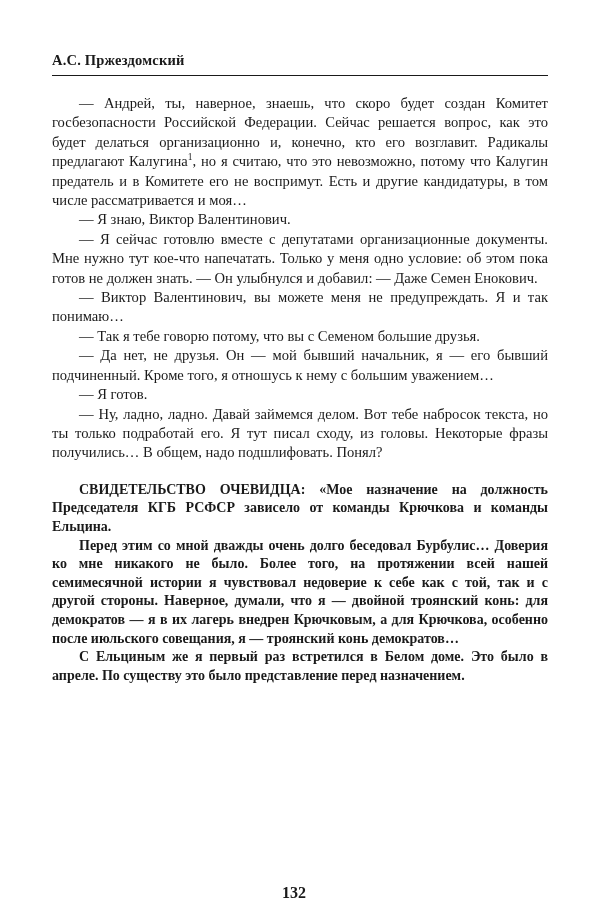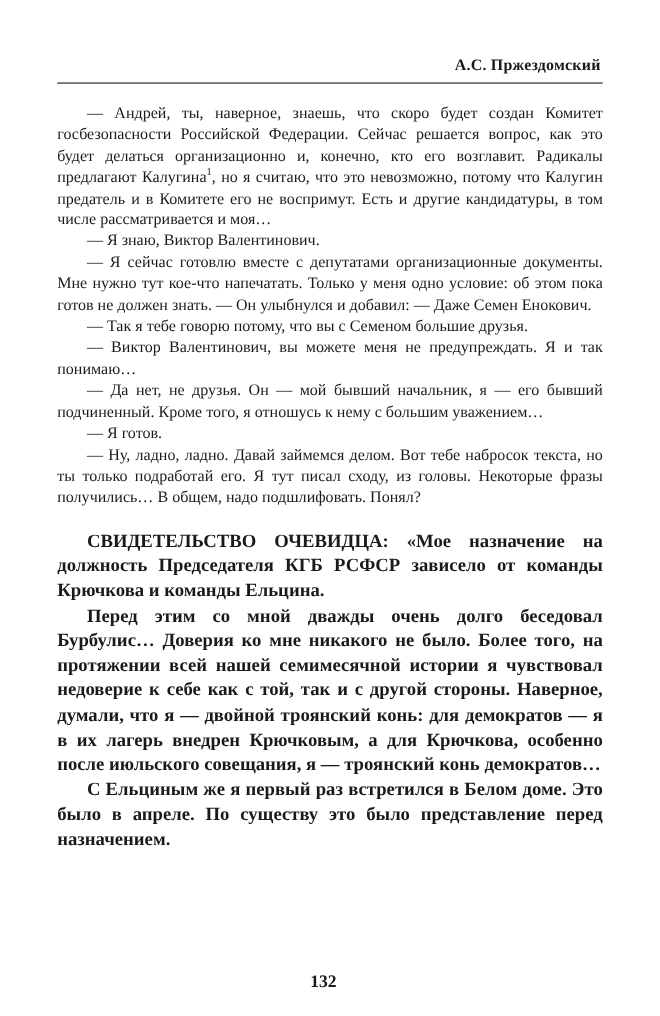--- a/index.html
+++ b/index.html
@@ -16,21 +16,21 @@
     overflow: hidden;
   }
   .page {
     position: relative;
     width: 600px;
     height: 924px;
     box-sizing: border-box;
     padding: 52px 52px 28px 52px;
   }
   .running-head {
-    text-align: right;
+    text-align: left;
     font-size: 14.5px;
     font-weight: bold;
     letter-spacing: 0.2px;
     margin: 0 0 6px 0;
     padding-right: 2px;
   }
   .rule {
     border: 0;
     border-top: 1.4px solid #1a1a1a;
     margin: 0 0 18px 0;
@@ -43,21 +43,21 @@
     line-height: 1.33;
     hyphens: manual;
   }
   .witness {
     margin-top: 18px;
   }
   .witness p {
     margin: 0;
     text-align: justify;
     text-indent: 27px;
-    font-size: 17px;
+    font-size: 14px;
     line-height: 1.33;
     font-weight: bold;
   }
   .witness .lead {
     font-weight: bold;
   }
   sup {
     font-size: 9.5px;
     vertical-align: super;
     line-height: 0;
@@ -96,22 +96,22 @@
 
 <div class="page">
 
   <div class="running-head">А.С. Пржездомский</div>
   <hr class="rule">
 
   <div class="body-text">
     <p><span>— Андрей, ты, наверное, знаешь, что скоро будет создан Комитет госбезопасности Российской Федерации. Сейчас решается вопрос, как это будет делаться организационно и, конечно, кто его возглавит. Радикалы предлагают Калугина</span><sup>1</sup><span>, но я считаю, что это невозможно, потому что Калугин предатель и в Комитете его не воспримут. Есть и другие кандидатуры, в том числе рассматривается и моя…</span></p>
     <p>— Я знаю, Виктор Валентинович.</p>
     <p>— Я сейчас готовлю вместе с депутатами организационные документы. Мне нужно тут кое-что напечатать. Только у меня одно условие: об этом пока готов не должен знать. — Он улыбнулся и добавил: — Даже Семен Енокович.</p>
+    <p>— Виктор Валентинович, вы можете меня не предупреждать. Я и так понимаю…</p>
     <p>— Так я тебе говорю потому, что вы с Семеном большие друзья.</p>
-    <p>— Виктор Валентинович, вы можете меня не предупреждать. Я и так понимаю…</p>
     <p>— Да нет, не друзья. Он — мой бывший начальник, я — его бывший подчиненный. Кроме того, я отношусь к нему с большим уважением…</p>
     <p>— Я готов.</p>
     <p>— Ну, ладно, ладно. Давай займемся делом. Вот тебе набросок текста, но ты только подработай его. Я тут писал сходу, из головы. Некоторые фразы получились… В общем, надо подшлифовать. Понял?</p>
   </div>
 
   <div class="witness">
     <p><span class="lead">СВИДЕТЕЛЬСТВО ОЧЕВИДЦА:</span> <span>«Мое назначение на должность Председателя КГБ РСФСР зависело от команды Крючкова и команды Ельцина.</span></p>
     <p>Перед этим со мной дважды очень долго беседовал Бурбулис… Доверия ко мне никакого не было. Более того, на протяжении всей нашей семимесячной истории я чувствовал недоверие к себе как с той, так и с другой стороны. Наверное, думали, что я — двойной троянский конь: для демократов — я в их лагерь внедрен Крючковым, а для Крючкова, особенно после июльского совещания, я — троянский конь демократов…</p>
     <p>С Ельциным же я первый раз встретился в Белом доме. Это было в апреле. По существу это было представление перед назначением.</p>
   </div>

